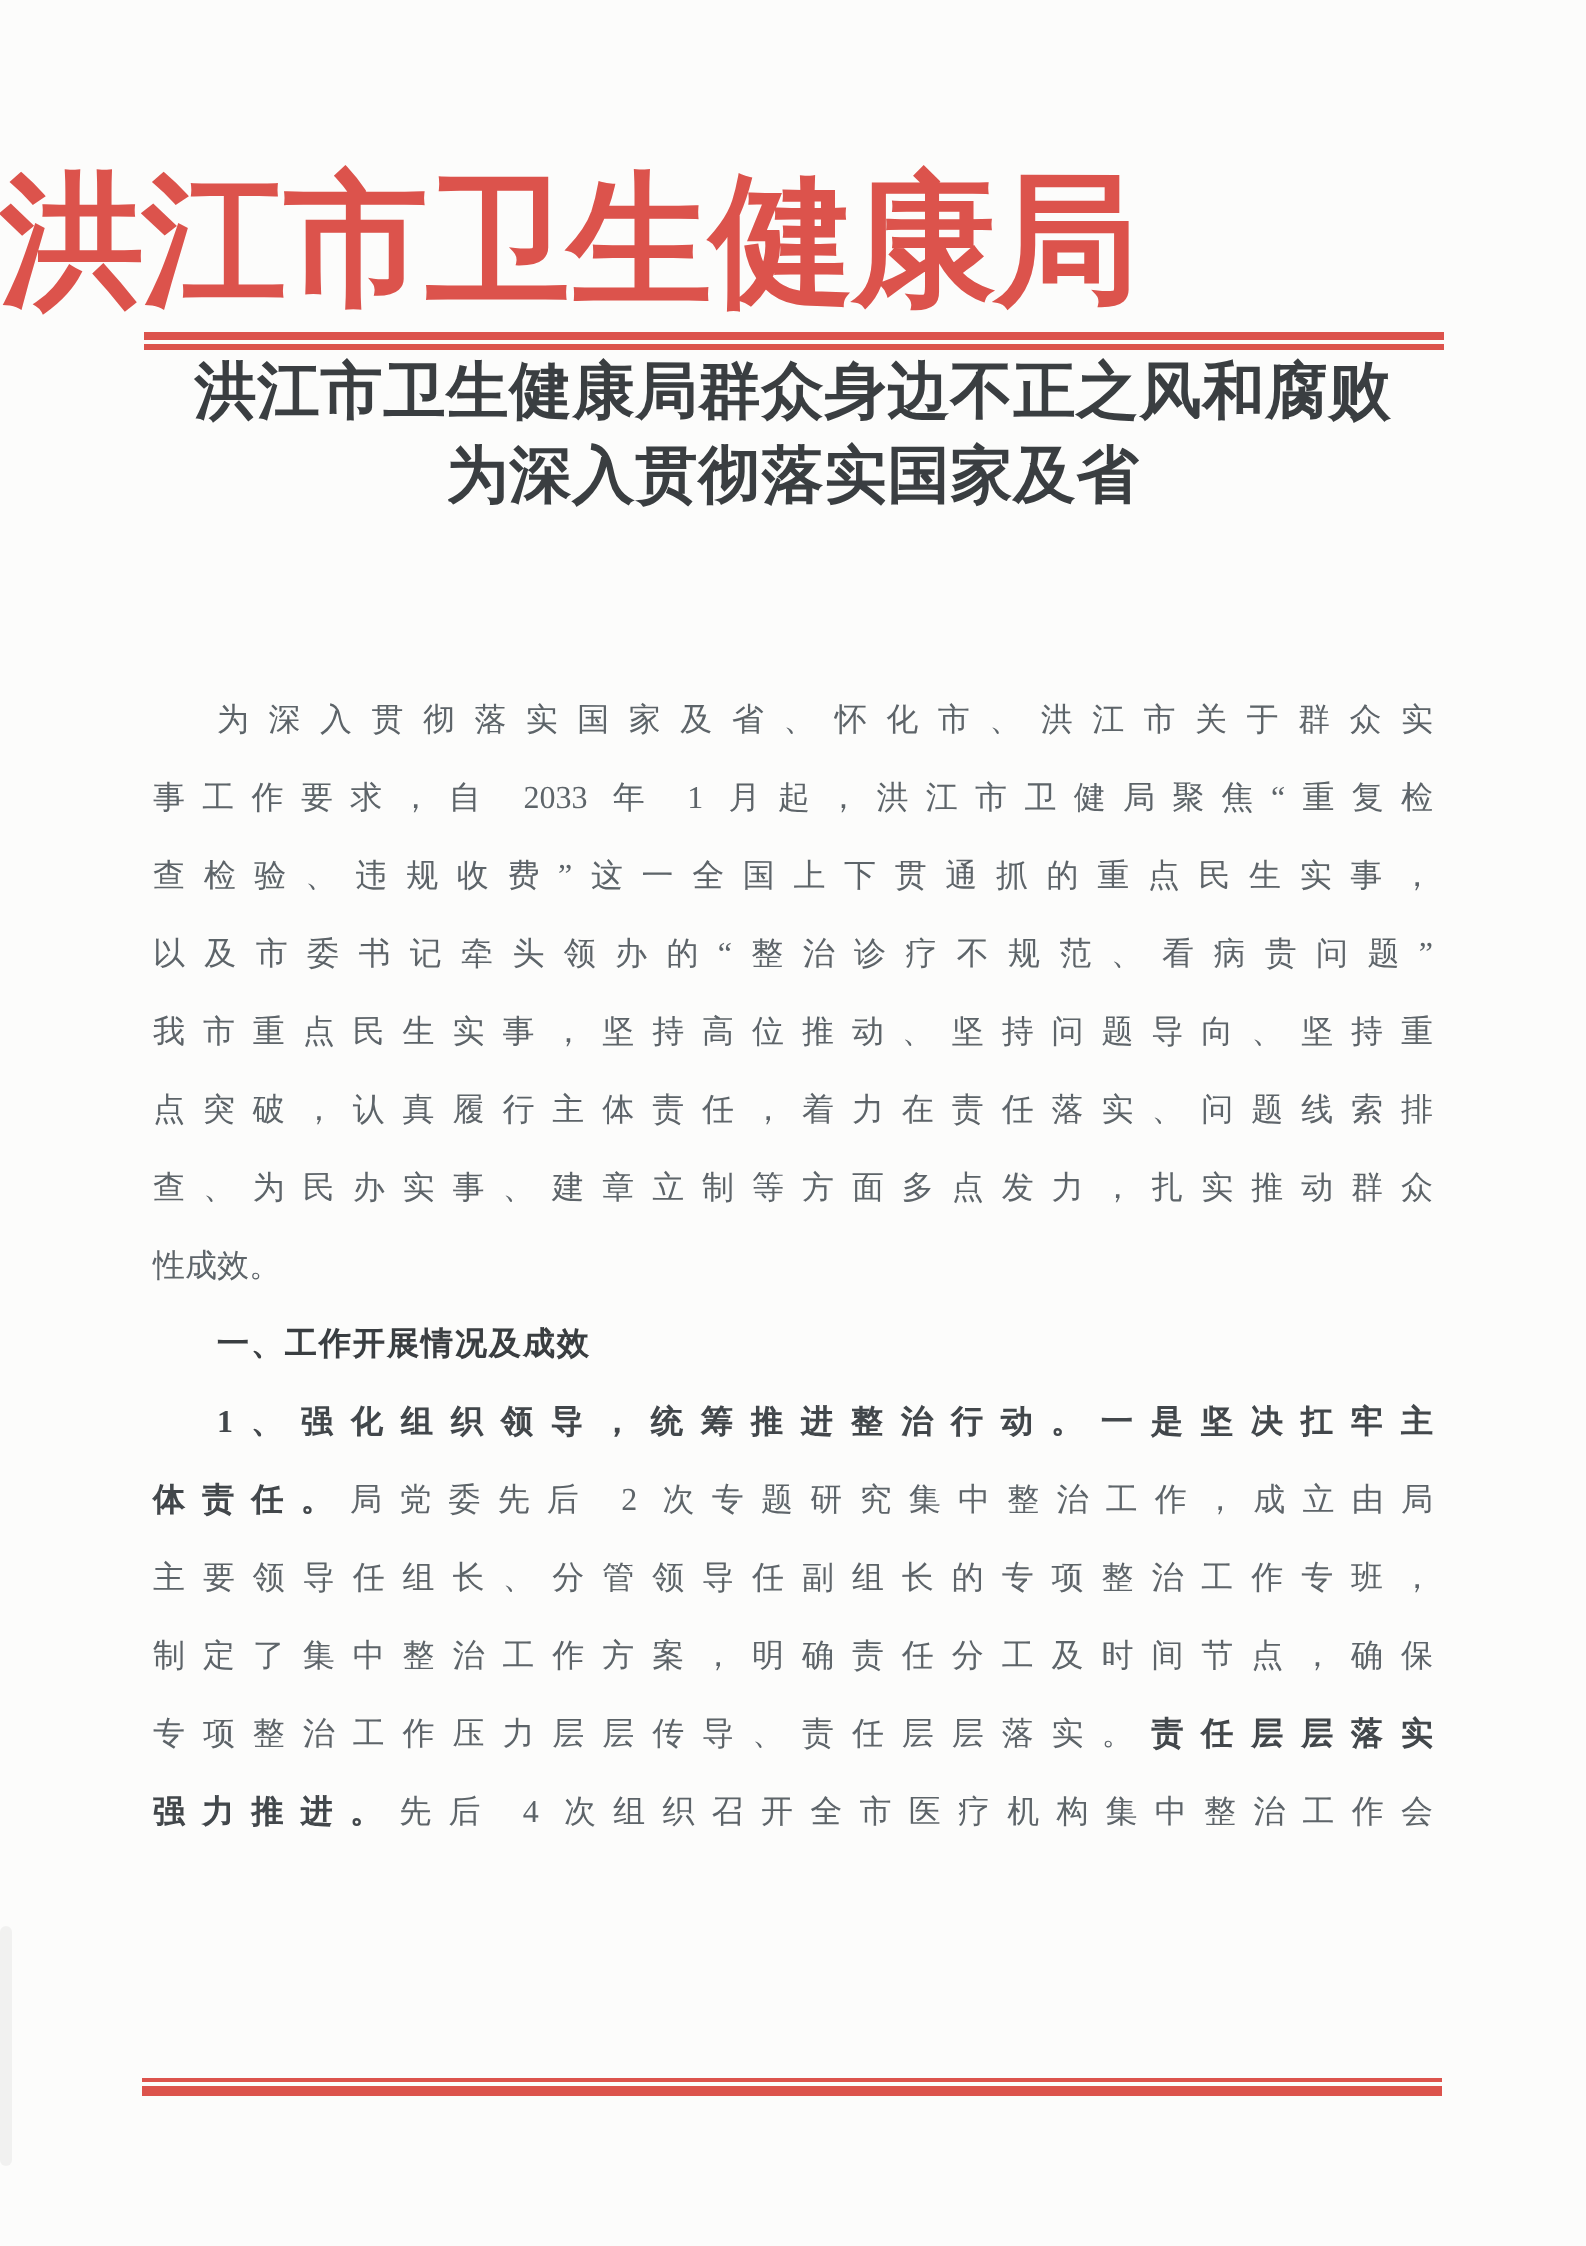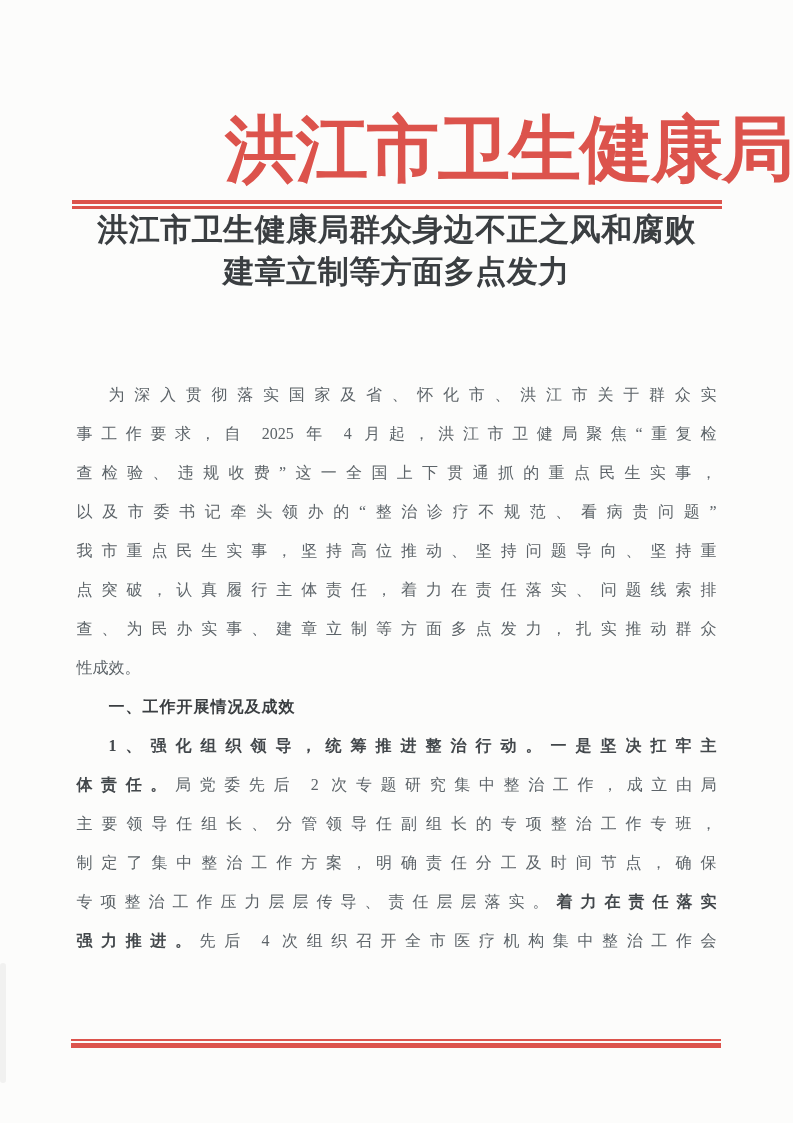--- a/index.html
+++ b/index.html
@@ -15,28 +15,28 @@
     position: relative;
     width: 793px;
     height: 1123px;
     margin: 0 auto;
     background: var(--paper);
     overflow: hidden;
     font-family: "Liberation Serif", "DejaVu Serif", serif;
   }
   
   .letterhead {
-    margin-top: 116px;
-    text-align: right;
+    margin-top: 82px;
+    text-align: left;
     color: var(--accent_red);
     font-size: 72px;
     line-height: 78px;
     font-weight: bold;
     letter-spacing: -1px;
-    font-family: Liberation Mono, monospace;
+    font-family: Liberation Sans, sans-serif;
   }
   
   .rule { width: 650px; margin: 0 auto; }
   .rule .bar { background: var(--accent_red); }
   .rule-header { margin-top: 6px; }
   .rule-header .bar.a { height: 4px; }
   .rule-header .gap  { height: 2px; }
   .rule-header .bar.b { height: 2.5px; }
   .rule-footer { position: absolute; left: 71px; top: 1039px; margin: 0; }
   .rule-footer .bar.a { height: 2px; }
@@ -94,38 +94,38 @@
   <div class="letterhead">洪江市卫生健康局</div>
 
   <div class="rule rule-header">
     <div class="bar a"></div>
     <div class="gap"></div>
     <div class="bar b"></div>
   </div>
 
   <div class="doc-title">
     <div>洪江市卫生健康局群众身边不正之风和腐败</div>
-    <div>建章立制等方面多点发力</div>
+    <div>为深入贯彻落实国家及省</div>
   </div>
 
   <div class="body-block">
       <div class="bline indent stretch"><span class="seg">为深入贯彻落实国家及省、怀化市、洪江市关于群众实</span></div>
-      <div class="bline stretch"><span class="seg">事工作要求，自 2025 年 4 月起，洪江市卫健局聚焦“重复检</span></div>
+      <div class="bline stretch"><span class="seg">事工作要求，自 2033 年 1 月起，洪江市卫健局聚焦“重复检</span></div>
       <div class="bline stretch"><span class="seg">查检验、违规收费”这一全国上下贯通抓的重点民生实事，</span></div>
       <div class="bline stretch"><span class="seg">以及市委书记牵头领办的“整治诊疗不规范、看病贵问题”</span></div>
       <div class="bline stretch"><span class="seg">我市重点民生实事，坚持高位推动、坚持问题导向、坚持重</span></div>
       <div class="bline stretch"><span class="seg">点突破，认真履行主体责任，着力在责任落实、问题线索排</span></div>
       <div class="bline stretch"><span class="seg">查、为民办实事、建章立制等方面多点发力，扎实推动群众</span></div>
       <div class="bline"><span class="seg">性成效。</span></div>
       <div class="bline indent heading"><span class="seg bold">一、工作开展情况及成效</span></div>
       <div class="bline indent stretch"><span class="seg bold">1、强化组织领导，统筹推进整治行动。一是坚决扛牢主</span></div>
       <div class="bline stretch"><span class="seg bold">体责任。</span><span class="seg">局党委先后 2 次专题研究集中整治工作，成立由局</span></div>
       <div class="bline stretch"><span class="seg">主要领导任组长、分管领导任副组长的专项整治工作专班，</span></div>
       <div class="bline stretch"><span class="seg">制定了集中整治工作方案，明确责任分工及时间节点，确保</span></div>
-      <div class="bline stretch"><span class="seg">专项整治工作压力层层传导、责任层层落实。</span><span class="seg bold">着力在责任落实</span></div>
+      <div class="bline stretch"><span class="seg">专项整治工作压力层层传导、责任层层落实。</span><span class="seg bold">责任层层落实</span></div>
       <div class="bline stretch"><span class="seg bold">强力推进。</span><span class="seg">先后 4 次组织召开全市医疗机构集中整治工作会</span></div>
     </div>
 
   <div class="rule rule-footer">
     <div class="bar a"></div>
     <div class="gap"></div>
     <div class="bar b"></div>
   </div>
 
   <div class="scan-smudge"></div>

